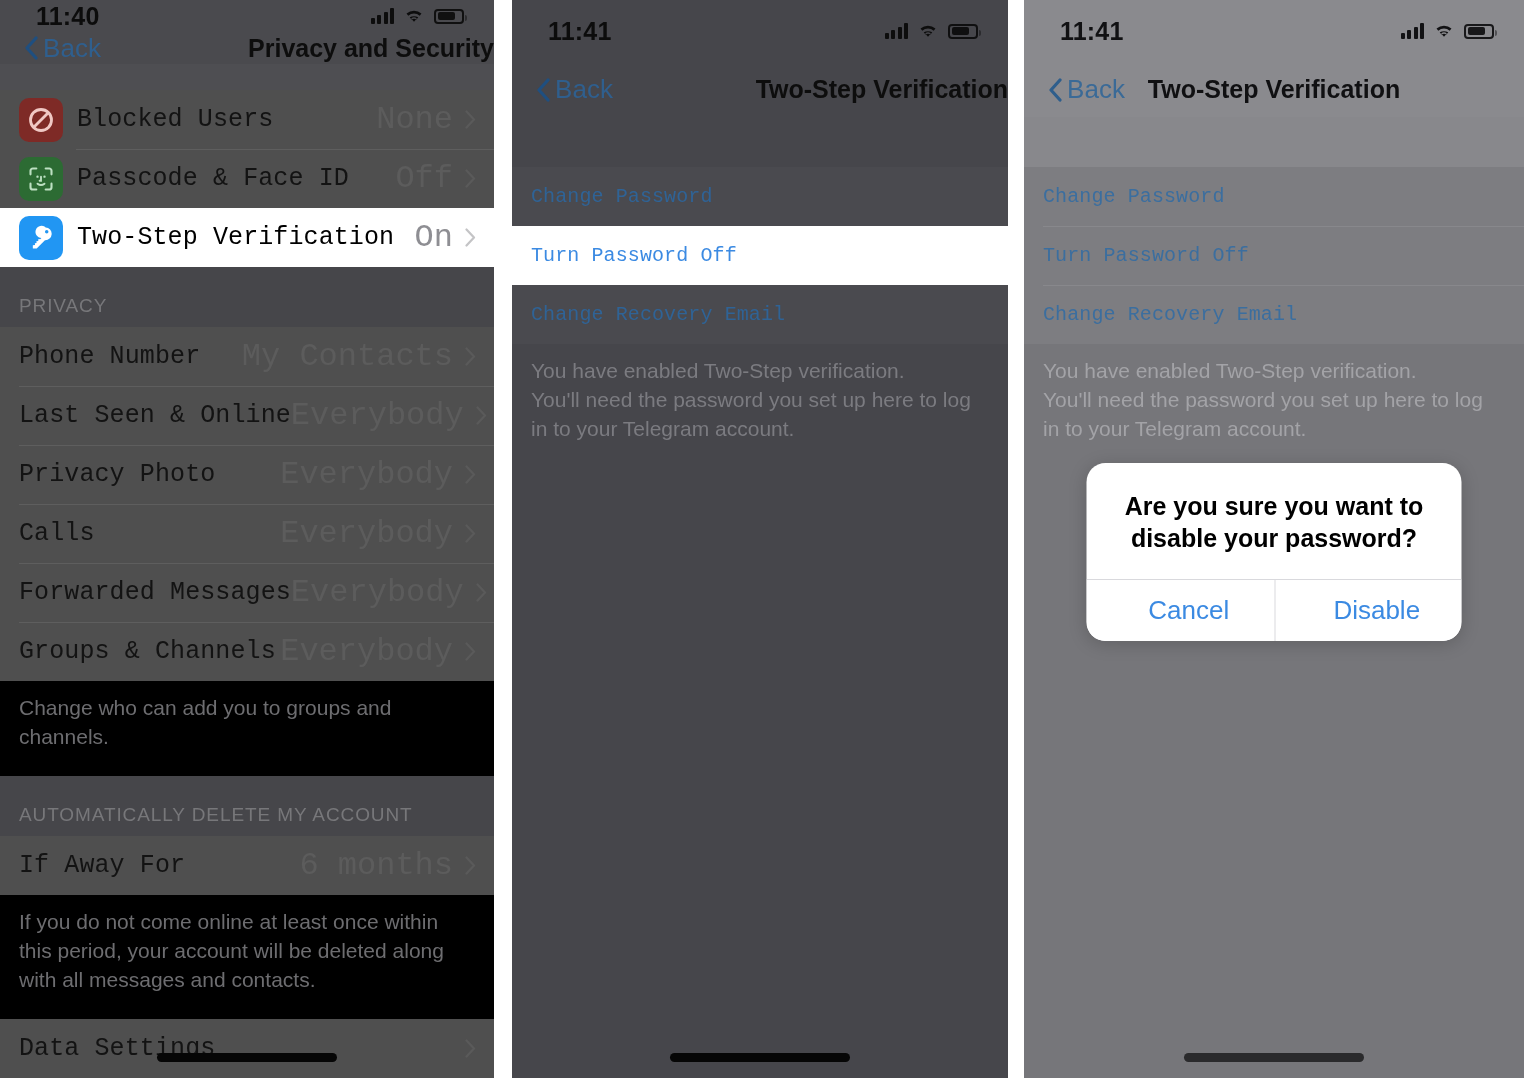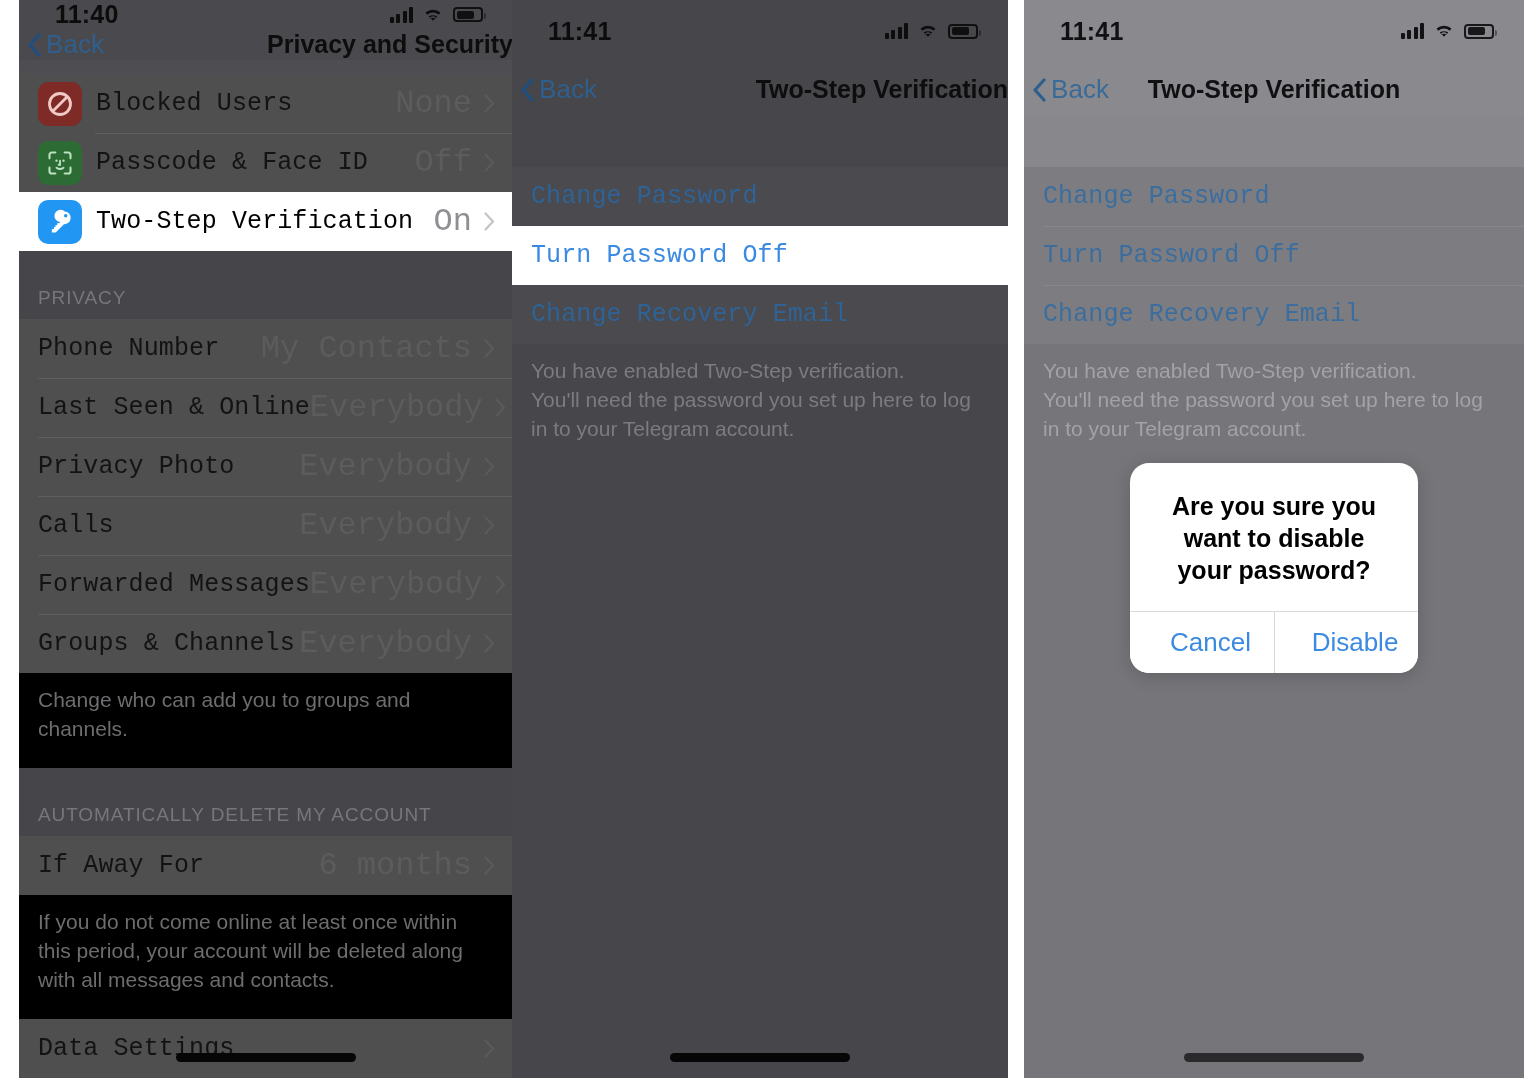--- a/index.html
+++ b/index.html
@@ -21,21 +21,21 @@
     position: absolute;
     top: 0;
     height: 1078px;
     overflow: hidden;
   }
   #panel-1 { left: 0px;    width: 494px; }
   #panel-2 { left: 512px;  width: 496px; }
   #panel-3 { left: 1024px; width: 500px; }
 
   
-  .p1 { background: #4b4b4f; margin-left: 19px; }
+  .p1 { background: #4b4b4f; }
   .p2 { background: #46464b; }
   .p3 { background: #76767a; }
 
   
   .statusbar {
     position: relative;
     height: 62px;
     display: flex;
     align-items: center;
     justify-content: space-between;
@@ -90,21 +90,21 @@
   
   .navbar {
     position: relative;
     height: 55px;
     display: flex;
     align-items: center;
   }
   .back {
     display: flex; align-items: center;
     gap: 5px;
-    padding-left: 8px;
+    padding-left: 24px;
     cursor: pointer;
   }
   .chev-back { width: 14px; height: 24px; display:block; }
   .back-label { font-size: 26px; letter-spacing: .1px; }
   .p1 .back-label, .p2 .back-label { color: #2f5f8e; }
   .p3 .back-label { color: #3a6a97; }
   .p1 .chev-back, .p2 .chev-back { color: #1f4f80; }
   .p3 .chev-back { color: #2e5e8c; }
 
   .nav-title {
@@ -184,30 +184,30 @@
     background: #ffffff;
     margin: 0 -0px;
   }
   .row.highlight .row-label { color: #000000; }
   .row.highlight .row-value { color: #8e8e93; }
   .row.highlight .chev-right { color: #c4c4c6; }
   .row.highlight::before { display: none !important; }
   .row.highlight + .row::before { display: none; }
 
   
-  .row.action .row-label { font-size: 25px; }
+  .row.action .row-label { font-size: 20px; }
   .p2 .row.action .row-label { color: #2f6396; }
   .p3 .row.action .row-label { color: #3b6e9f; }
   .row.action.highlight .row-label { color: #3b8ae2; }
 
   
   .section-header {
     font-size: 19px;
     letter-spacing: .9px;
-    padding: 36px 19px 10px;
+    padding: 28px 19px 10px;
   }
   .p1 .section-header { color: #77777a; background: #46464a; }
 
   .footnote {
     font-size: 21px;
     line-height: 1.38;
     padding: 13px 19px 24px;
   }
   .p1 .footnote { color: #6d6d70; background: #000000; }
   .p2 .footnote { color: #7b7b80; background: #46464b; }
@@ -240,21 +240,21 @@
   .dim-backdrop {
     position: absolute; inset: 0;
     background: transparent;
     pointer-events: none;
   }
   .alert {
     position: absolute;
     left: 50%;
     transform: translateX(-50%);
     top: 463px;
-    width: 288px;
+    width: 375px;
     background: #ffffff;
     border-radius: 19px;
     overflow: hidden;
     box-shadow: 0 3px 18px rgba(0,0,0,.18);
   }
   .alert-body {
     padding: 27px 26px 25px;
     text-align: center;
   }
   .alert-title {

